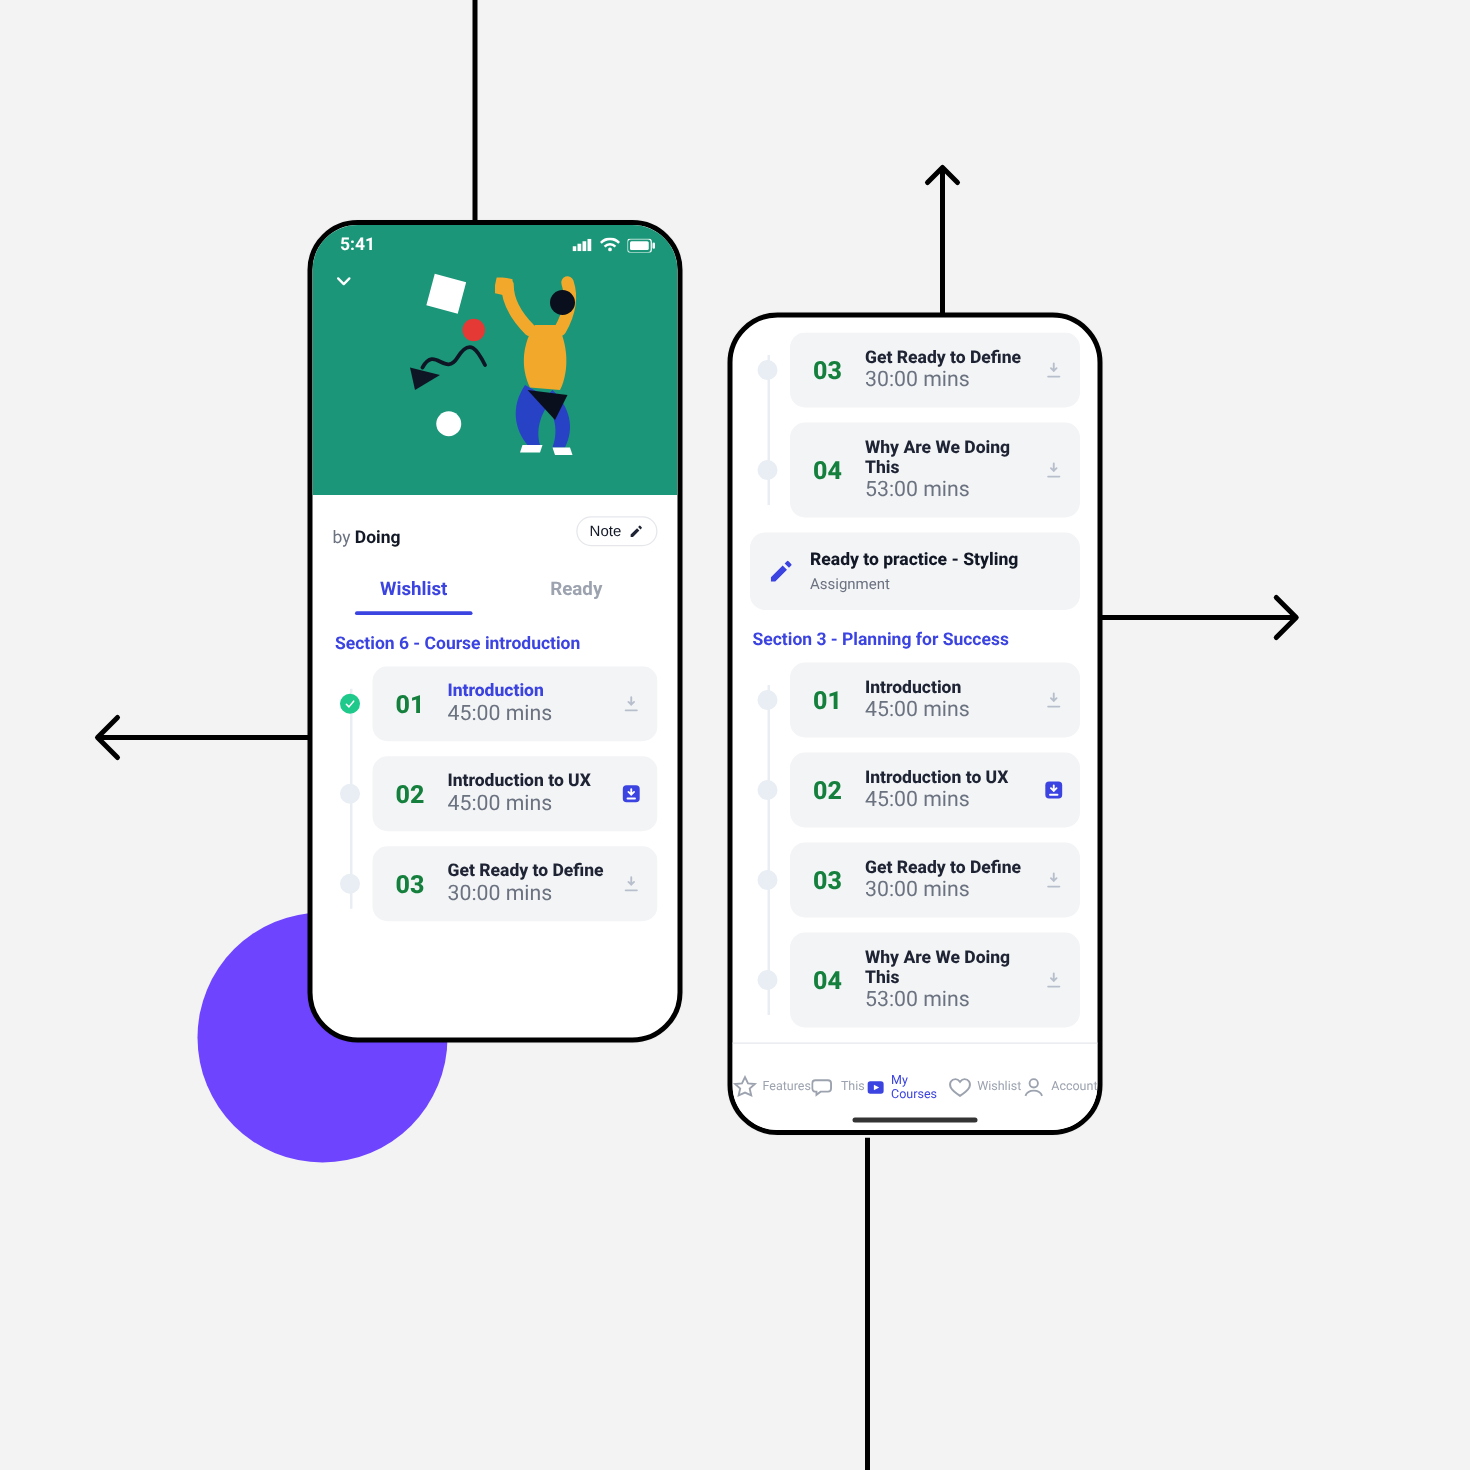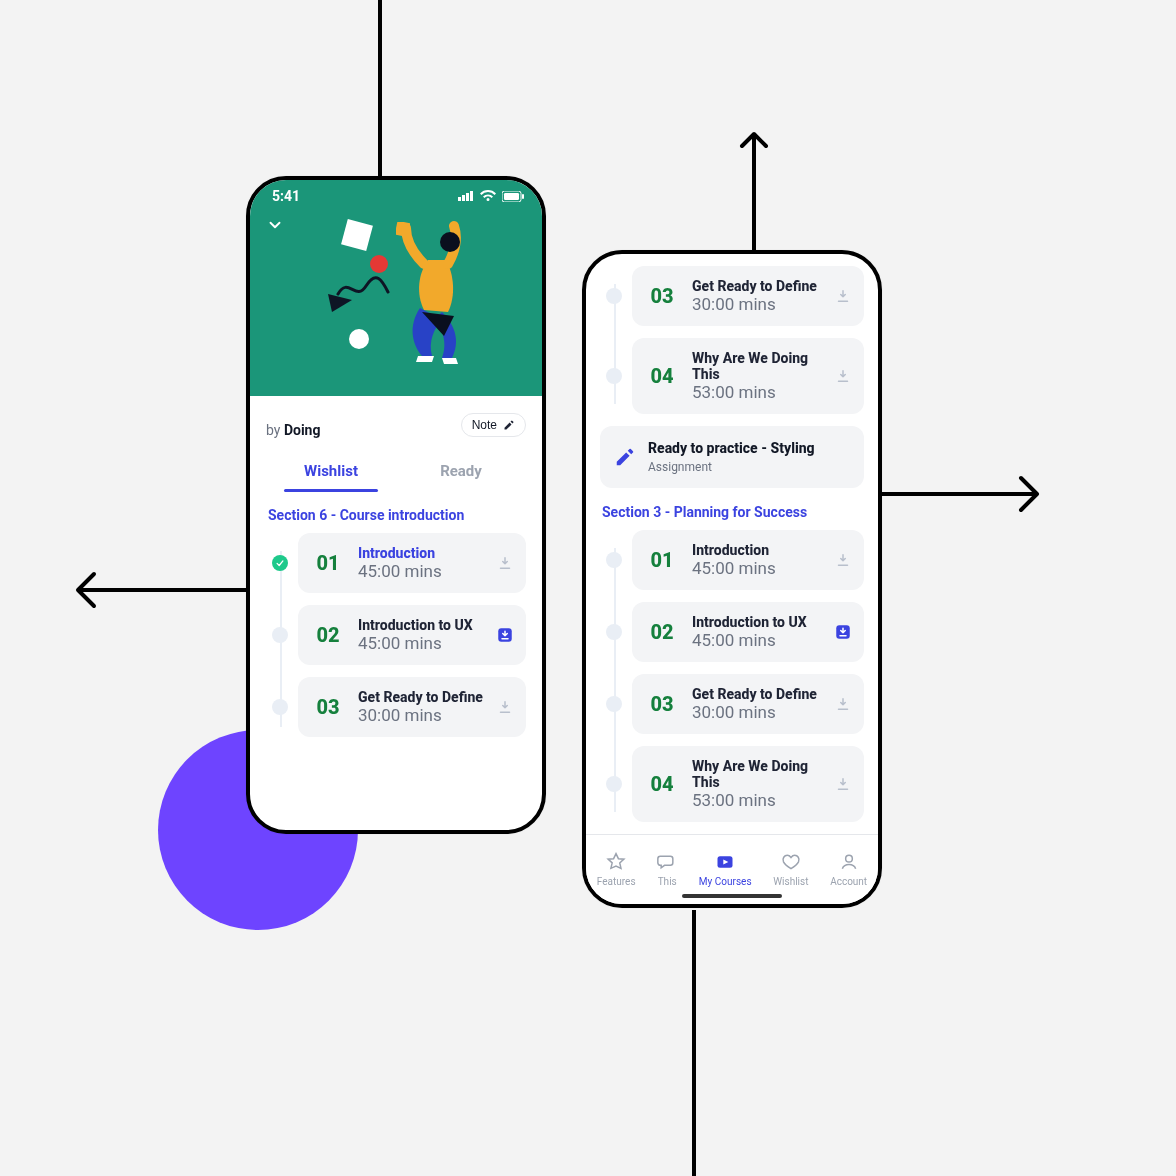--- a/index.html
+++ b/index.html
@@ -100,21 +100,21 @@
   .assign{display:flex;align-items:center;gap:12px;background:var(--chip);border-radius:12px;padding:14px;margin:8px 0}
   .assign .pen{width:22px;height:22px;color:var(--accent)}
   .assign .txt .t1{font-weight:800;font-size:14px}
   .assign .txt .t2{color:var(--muted);font-size:12px;margin-top:4px}
 
   
   .tabbar{
     position:absolute;left:0;right:0;bottom:0;height:70px;border-top:1px solid var(--border);
     display:flex;align-items:center;justify-content:space-around;background:#fff;
   }
-  .tb{display:flex;flex-direction:column;align-items:center;gap:4px;color:var(--muted2);font-size:10px}
+  .tb{display:flex;flex-direction:row;align-items:center;gap:4px;color:var(--muted2);font-size:10px}
   .tb.active{color:var(--accent)}
   .tb svg{width:20px;height:20px}
   .home-ind{position:absolute;bottom:6px;left:50%;transform:translateX(-50%);width:100px;height:4px;border-radius:3px;background:#111;opacity:.85}
 
   
   .scroll-left{height:360px;overflow:hidden}
   .scroll-right{height:560px;overflow:hidden}
 
 </style>
 </head>

